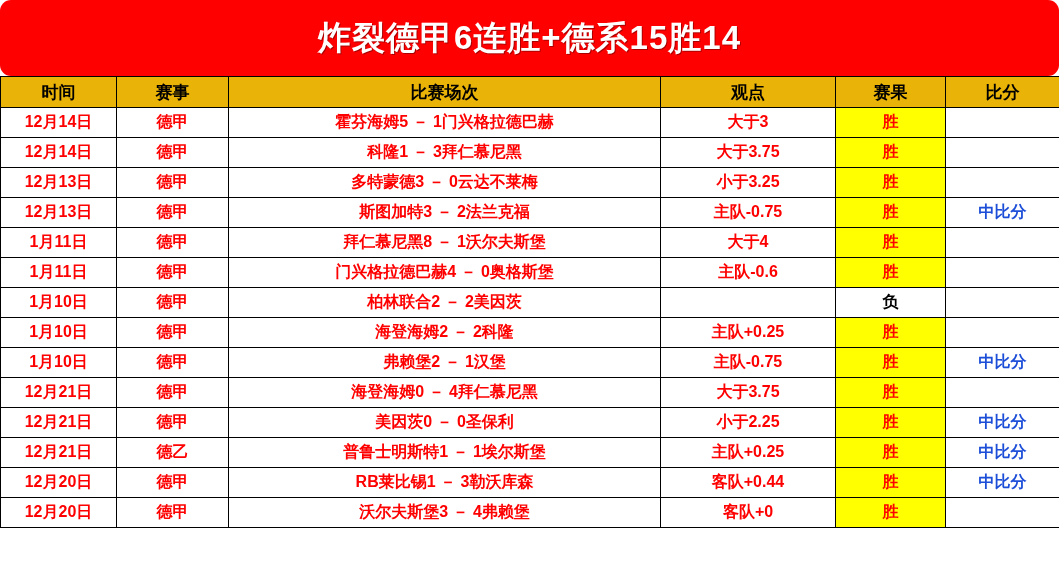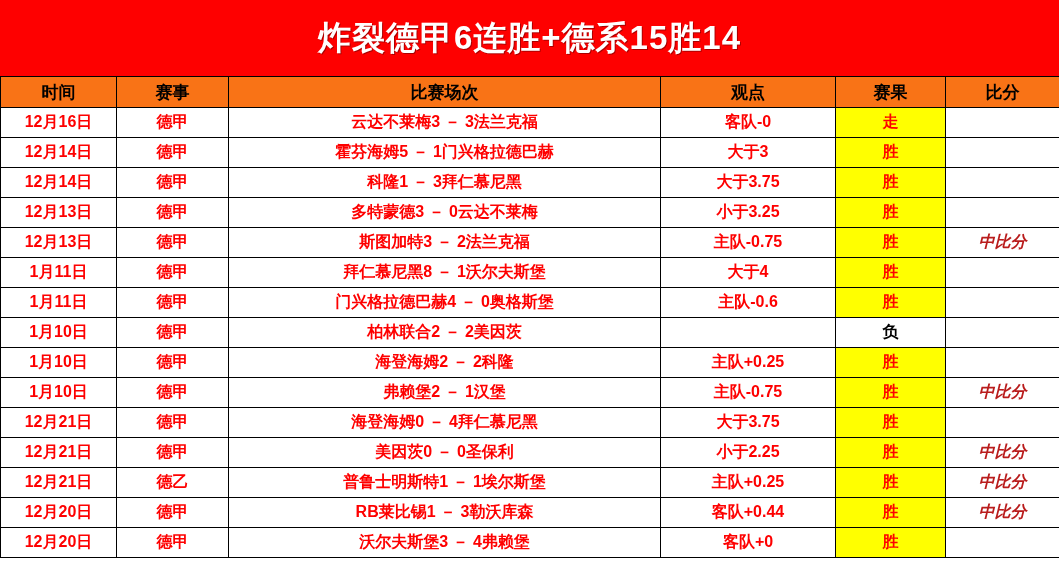--- a/index.html
+++ b/index.html
@@ -14,20 +14,21 @@
     overflow: hidden;
   }
   .banner {
     width: 1059px;
     height: 76px;
     background: #fe0000;
     display: flex;
     align-items: center;
     justify-content: center;
     box-sizing: border-box;
+    border-radius: 11px;
   }
   .banner-title {
     color: #ffffff;
     font-size: 33px;
     font-weight: bold;
     letter-spacing: 1px;
     text-shadow: 1px 1px 0 #aa0000;
     font-family: "Liberation Sans", sans-serif;
   }
   table.sheet {
@@ -41,39 +42,38 @@
     padding: 0;
     text-align: center;
     vertical-align: middle;
     font-size: 16px;
     font-weight: bold;
     font-family: "Liberation Sans", sans-serif;
     white-space: nowrap;
     overflow: hidden;
   }
   table.sheet th {
-    background: #f97316;
+    background: #eab308;
     color: #000000;
     height: 30px;
     font-size: 17px;
   }
   td.c-time, td.c-league, td.c-match, td.c-view {
     color: #fe0000;
   }
   td.c-result {
     background: #ffff00;
     color: #fe0000;
   }
   td.c-result.plain {
     background: #ffffff;
     color: #000000;
   }
   td.c-score {
-    color: #b91c1c;
-    font-style: italic;
+    color: #1d4ed8;
   }
   col.w-time { width: 116px; }
   col.w-league { width: 112px; }
   col.w-match { width: 432px; }
   col.w-view { width: 175px; }
   col.w-result { width: 110px; }
   col.w-score { width: 114px; }
 </style>
 </head>
 <body>
@@ -96,28 +96,20 @@
       <th>时间</th>
       <th>赛事</th>
       <th>比赛场次</th>
       <th>观点</th>
       <th>赛果</th>
       <th>比分</th>
     </tr>
   </thead>
   <tbody id="tbody">
       <tr>
-        <td class="c-time">12月16日</td>
-        <td class="c-league">德甲</td>
-        <td class="c-match">云达不莱梅3 － 3法兰克福</td>
-        <td class="c-view">客队-0</td>
-        <td class="c-result">走</td>
-        <td class="c-score"></td>
-      </tr>
-      <tr>
         <td class="c-time">12月14日</td>
         <td class="c-league">德甲</td>
         <td class="c-match">霍芬海姆5 － 1门兴格拉德巴赫</td>
         <td class="c-view">大于3</td>
         <td class="c-result">胜</td>
         <td class="c-score"></td>
       </tr>
       <tr>
         <td class="c-time">12月14日</td>
         <td class="c-league">德甲</td>

